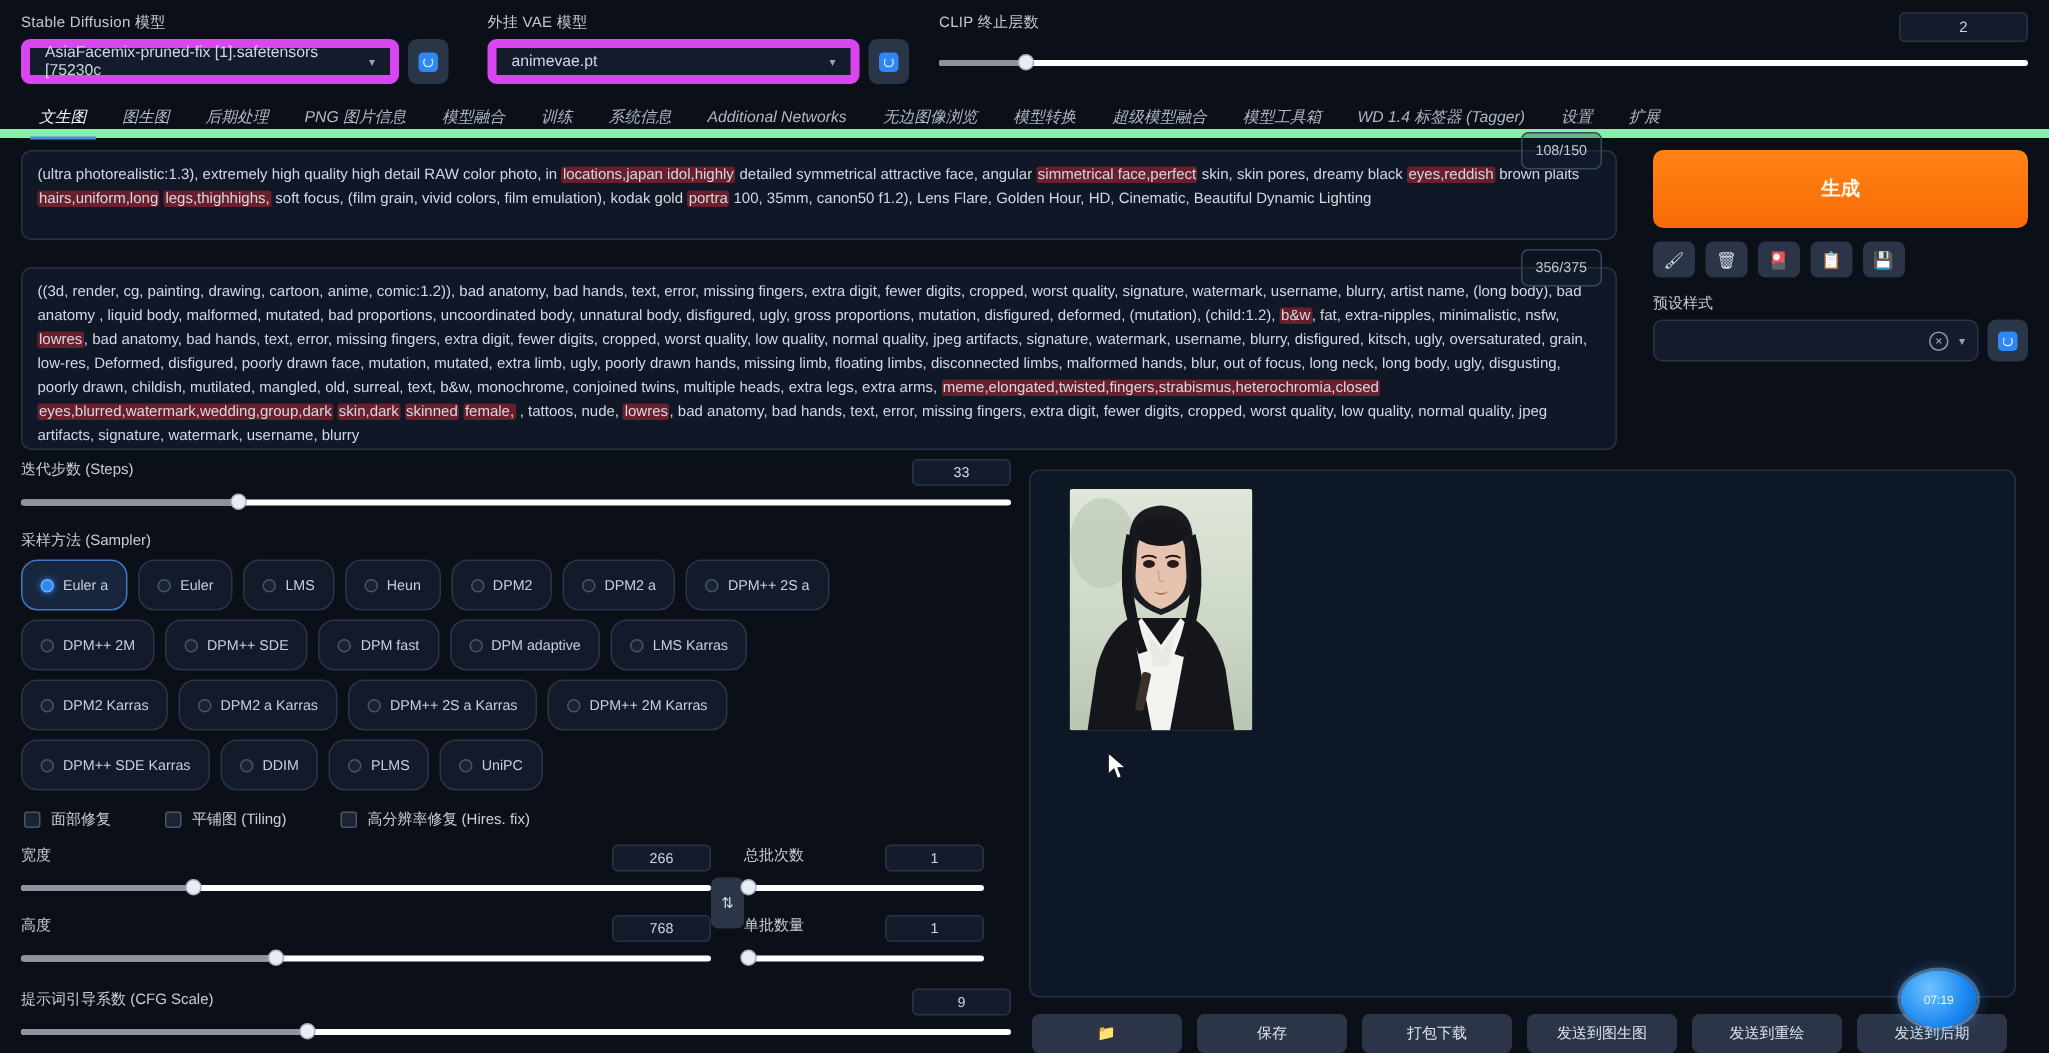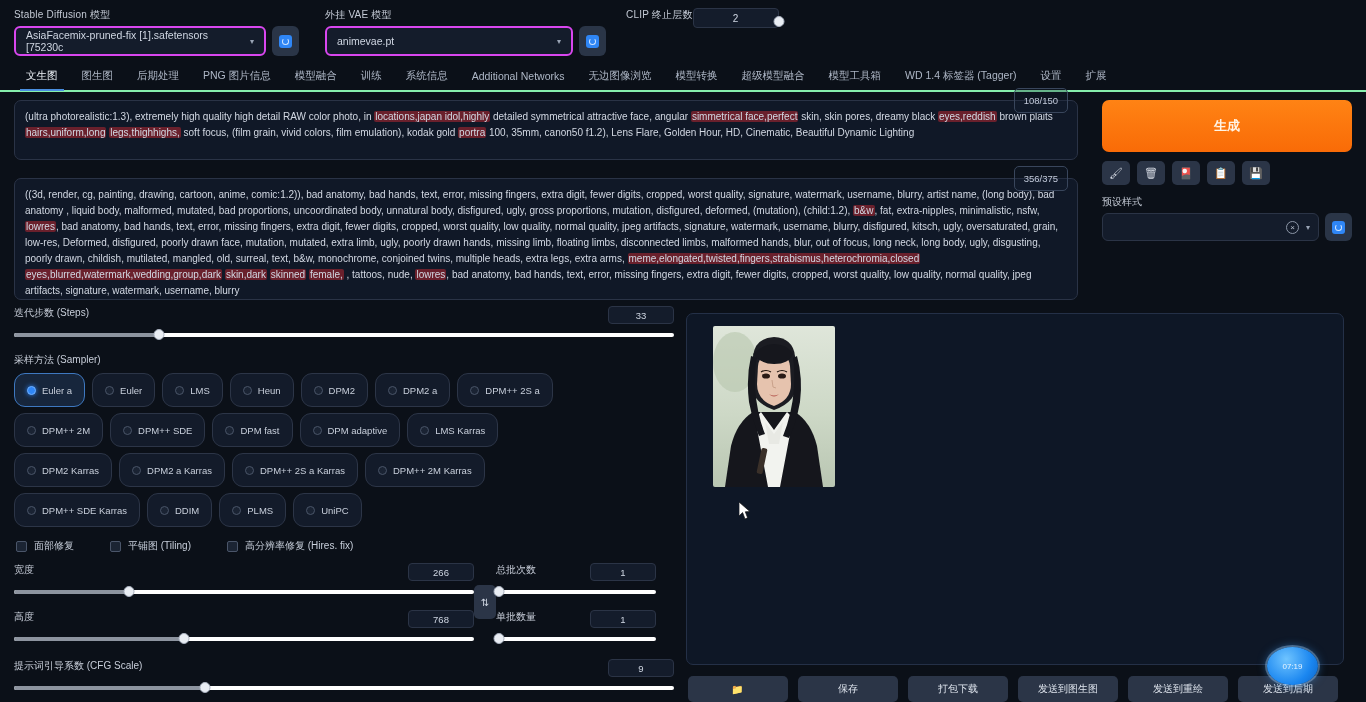--- a/index.html
+++ b/index.html
@@ -11,56 +11,56 @@
     overflow: hidden;
   }
   .app { position: relative; width: 1366px; height: 702px; background: #0b1018; }
 
   
   .topbar { display: flex; align-items: flex-start; padding: 8px 14px 4px 14px; gap: 0; }
   .field-group { display: flex; flex-direction: column; }
   .field-label { font-size: 10px; color: #c3c9d4; margin-bottom: 4px; letter-spacing: .2px; }
   .select-row { display: flex; align-items: center; gap: 6px; }
   .select {
-    height: 30px; border: 2px solid #d946ef; border-radius: 6px;
+    height: 30px; border: 6px solid #d946ef; border-radius: 6px;
     background: #141c2b; display: flex; align-items: center;
     padding: 0 10px; font-size: 10.5px; color: #cfd6e2;
     justify-content: space-between;
   }
   .select .caret { font-size: 8px; color: #9aa4b5; margin-left: 8px; }
   .sd-model { width: 252px; }
   .vae-model { width: 248px; gap: 48px; }
   .refresh-btn {
     width: 27px; height: 30px; border-radius: 6px;
     background: #2a3547; display: flex; align-items: center; justify-content: center;
   }
   .refresh-inner { width: 13px; height: 13px; border-radius: 3px; background: #2f86f5; position: relative; }
   .refresh-inner::after {
     content: ""; position: absolute; inset: 3px;
     border: 1.4px solid #cfe4ff; border-top-color: transparent; border-radius: 50%;
   }
-  .clip-block { margin-left: 20px; flex: 1; display: flex; flex-direction: row; }
+  .clip-block { margin-left: 20px; flex: 1; display: flex; flex-direction: column; }
   .clip-top { display: flex; align-items: flex-start; justify-content: space-between; }
   .clip-val {
     width: 86px; height: 20px; border: 1px solid #2b3446; border-radius: 4px;
     background: #141c2b; font-size: 10px; color: #cfd6e2;
     display: flex; align-items: center; justify-content: center;
   }
   .slider { position: relative; height: 16px; margin-top: 6px; }
   .slider .track { position: absolute; top: 6px; left: 0; right: 0; height: 4px; background: #ffffff; border-radius: 2px; }
   .slider .fill { position: absolute; top: 6px; left: 0; height: 4px; background: #8d949f; border-radius: 2px; }
   .slider .knob {
     position: absolute; top: 2px; width: 11px; height: 11px; border-radius: 50%;
     background: #e9edf3; border: 1px solid #aab2c0; transform: translateX(-50%);
   }
 
   
   .tabs {
-    display: flex; align-items: flex-end; gap: 0;
-    padding: 0 14px; border-bottom: 2px solid #86efac; height: 28px; margin-top: 4px;
+    display: flex; align-items: flex-start; gap: 0;
+    padding: 0 14px; border-bottom: 6px solid #86efac; height: 28px; margin-top: 4px; font-style: italic;
   }
   .tab {
     font-size: 10.5px; color: #aeb7c6; padding: 0 12px; height: 28px;
     display: flex; align-items: center; white-space: nowrap; position: relative;
   }
   .tab.active { color: #eef2f8; }
   .tab.active::after {
     content: ""; position: absolute; left: 6px; right: 6px; bottom: -1px; height: 2px; background: #4a8fe0;
   }
 

